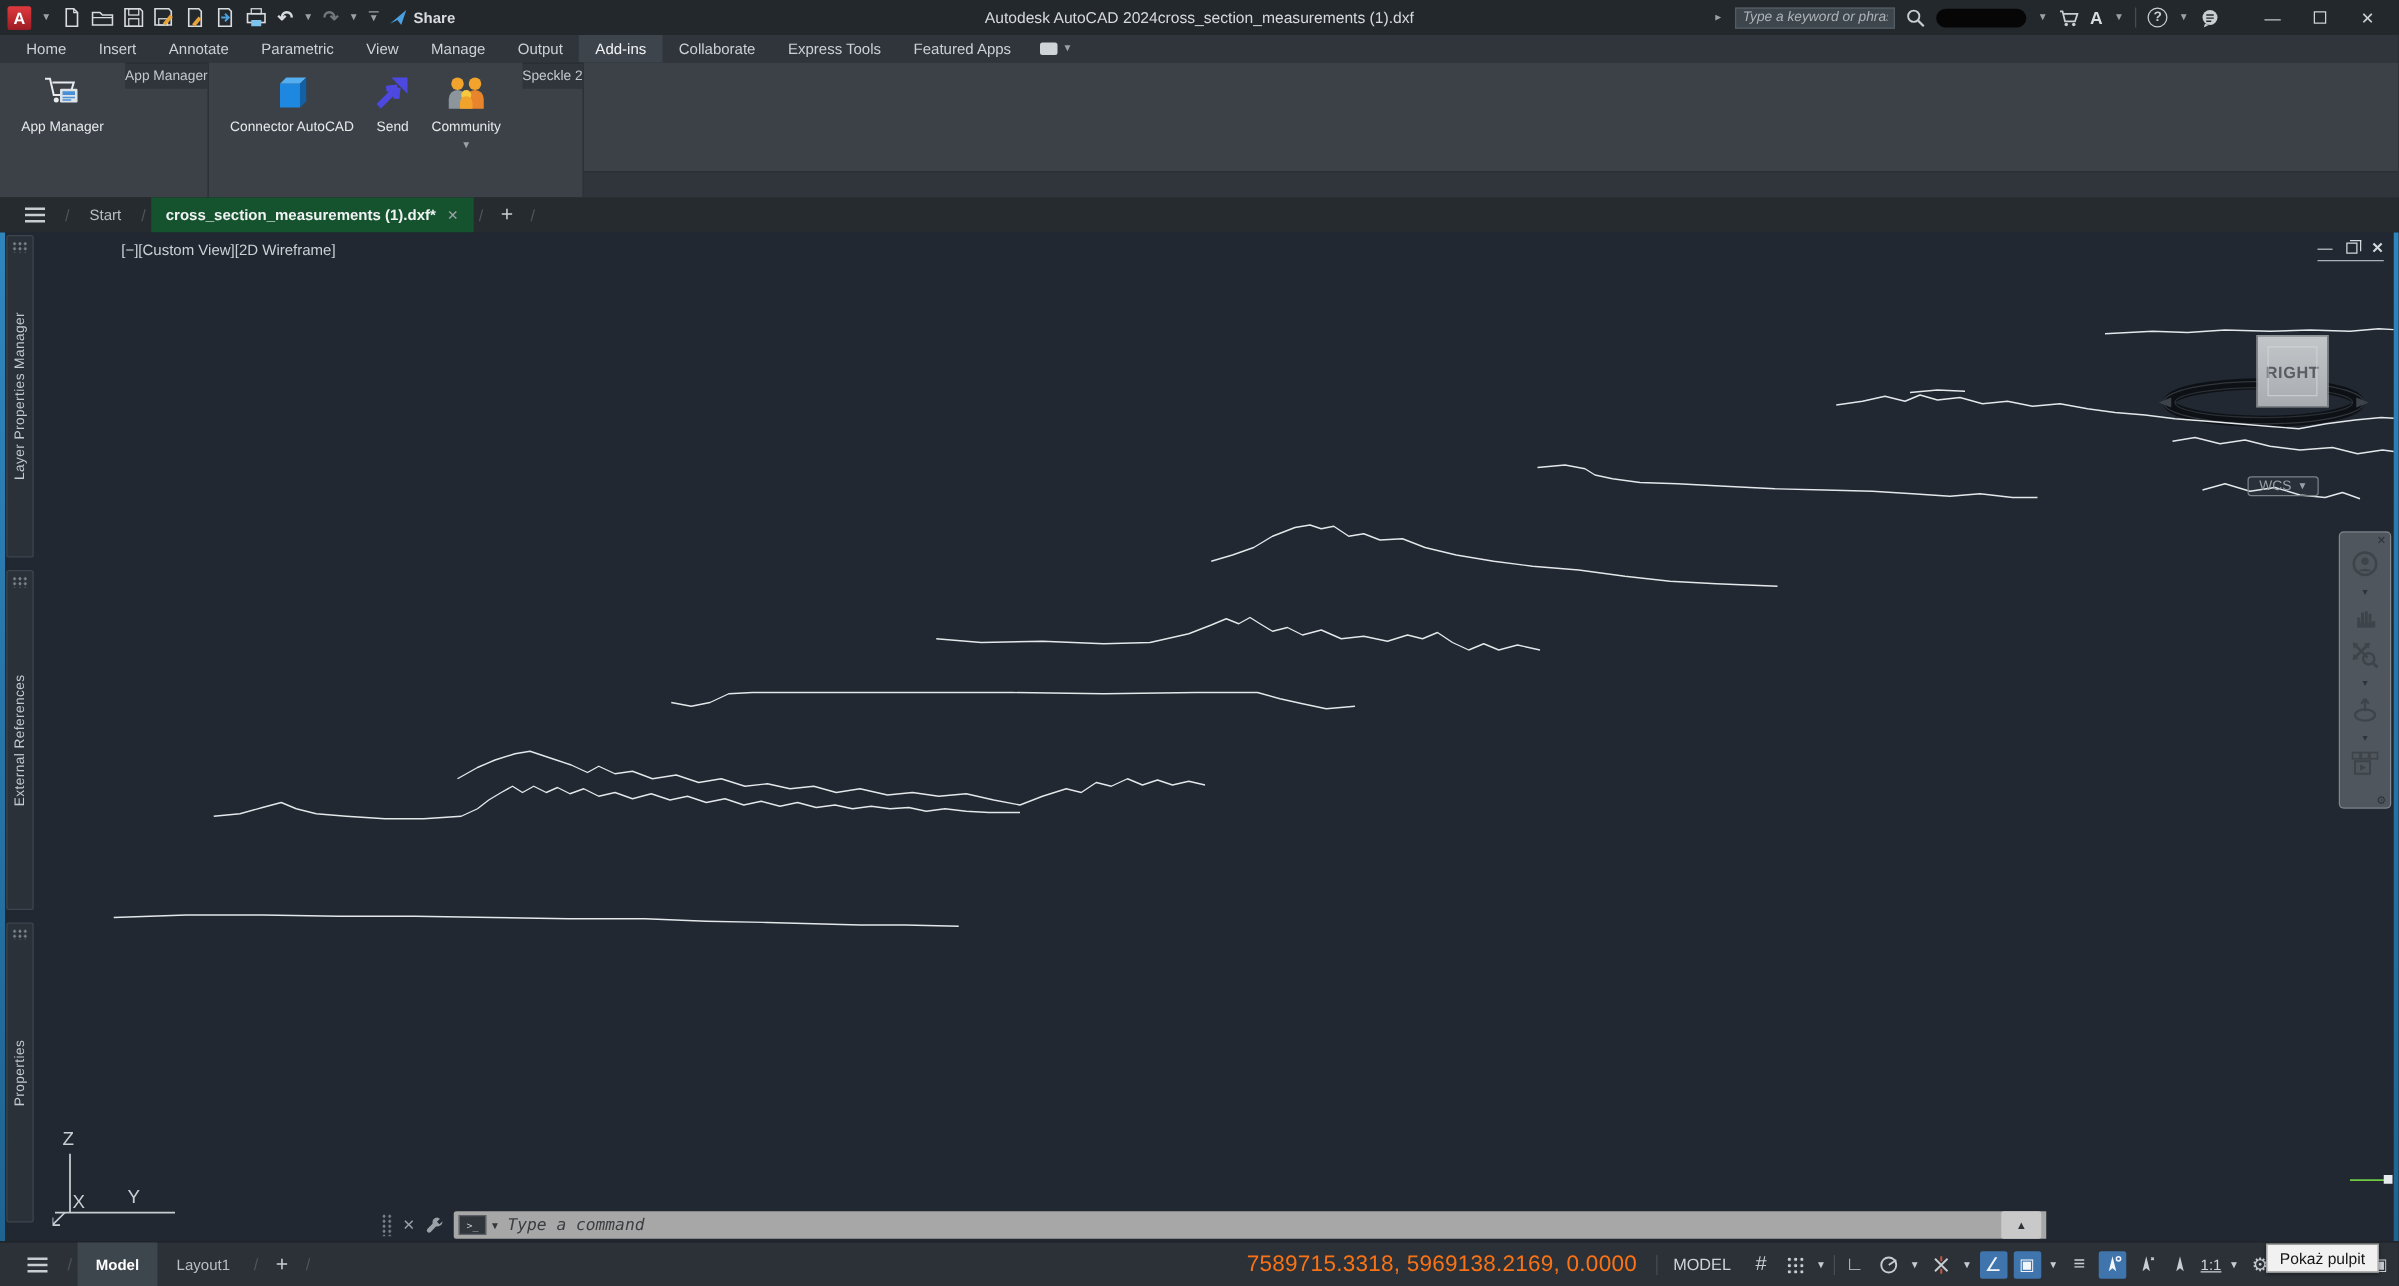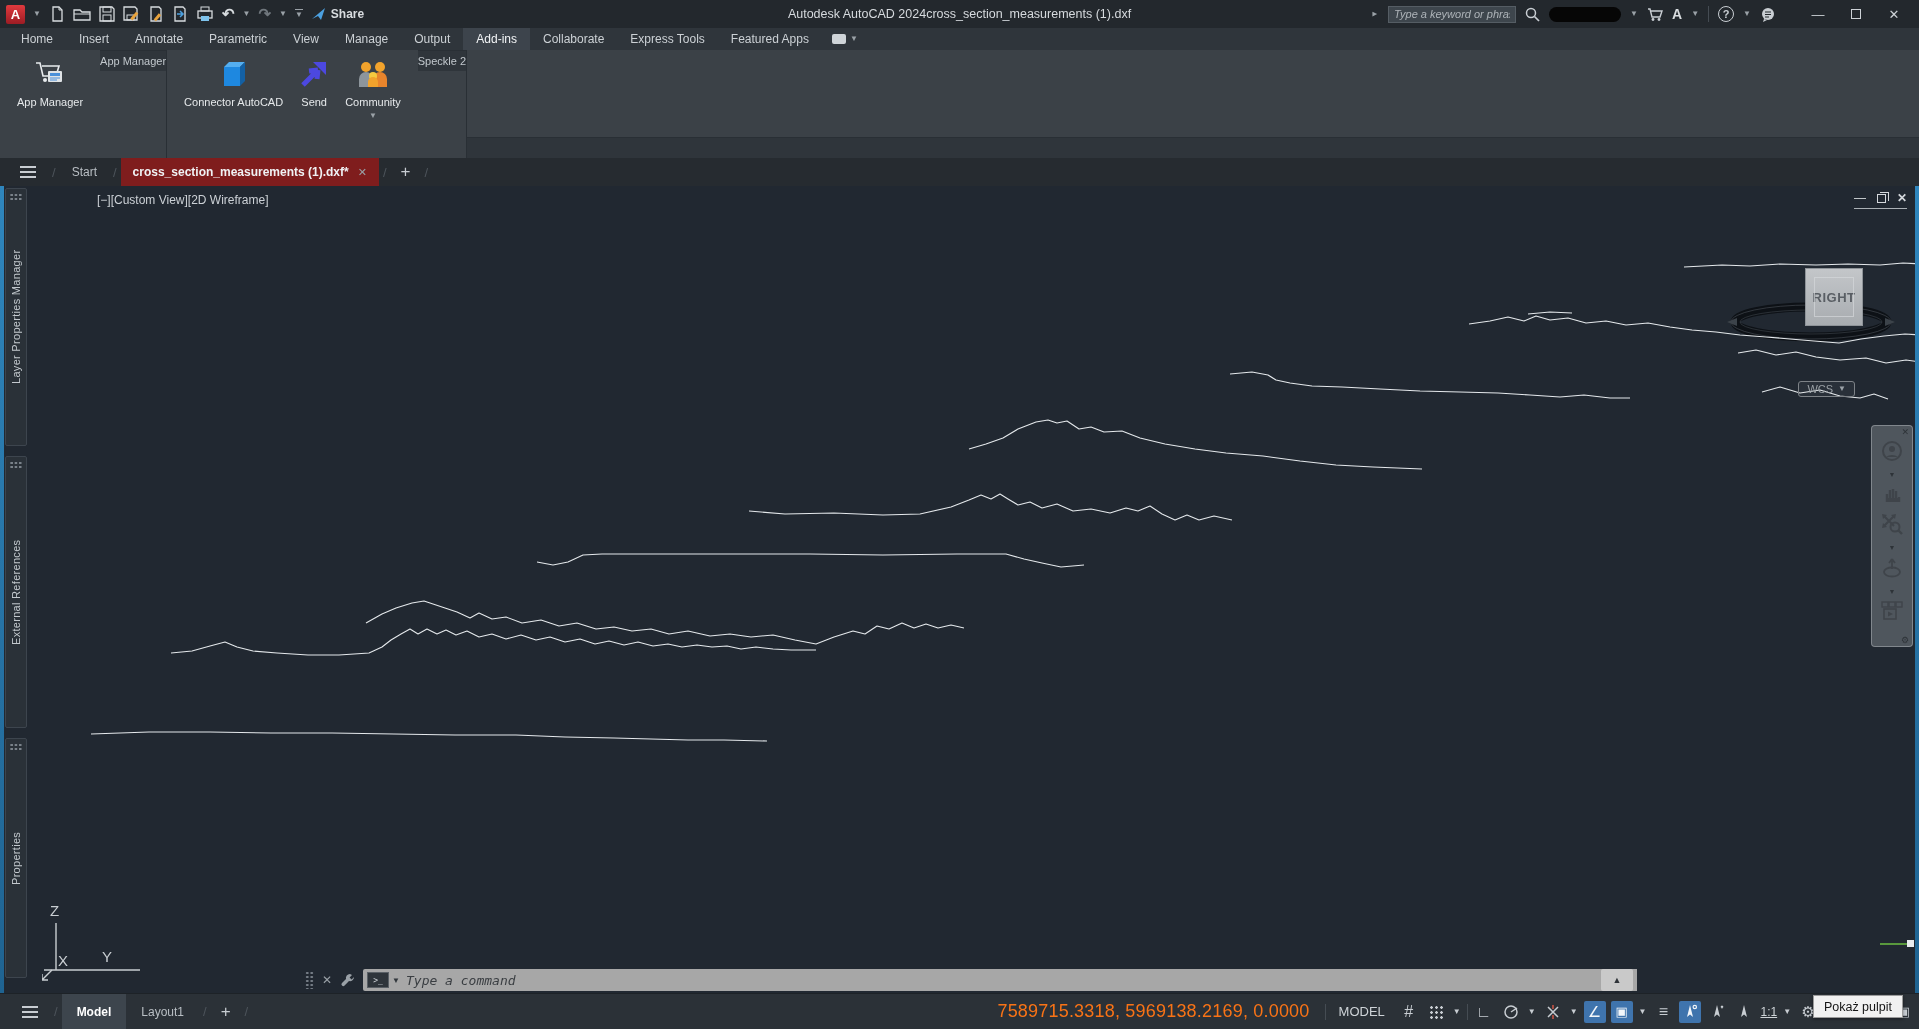--- a/index.html
+++ b/index.html
@@ -44,21 +44,21 @@
   .ribbon-rest .t { flex:1; }
   .ribbon-rest .b { height:21px; background:#2f353b; border-top:1px solid #292f35; }
 
   
   .file-tabs { height:28px; background:#262b30; display:flex; align-items:center; color:#b9bfc4; padding-left:8px; flex:none; }
   .burger { width:16px; height:12px; border-top:2px solid #c8cdd2; border-bottom:2px solid #c8cdd2; position:relative; }
   .burger::after { content:""; position:absolute; left:0; right:0; top:3px; height:2px; background:#c8cdd2; }
   .ft-menu { padding:0 12px; display:flex; align-items:center; }
   .fslash { color:#4d545b; padding:0 4px; font-size:13px; }
   .ftab { height:100%; display:flex; align-items:center; gap:9px; padding:0 12px; }
-  .ftab.active { background:#7f1d1d; color:#f0f2f4; font-weight:bold; }
+  .ftab.active { background:#14532d; color:#f0f2f4; font-weight:bold; }
   .ftab .x { color:#9aa1a7; font-weight:normal; font-size:11px; }
   .ft-plus { font-size:17px; color:#c8cdd2; padding:0 10px; }
 
   
   .workspace { flex:1; display:flex; position:relative; background:#212831; min-height:0; }
   .edge { width:4px; background:linear-gradient(180deg,#2f86bd,#1f6391); flex:none; }
   .palcol { width:24px; flex:none; display:flex; flex-direction:column; padding:2px 1px; gap:10px; }
   .palette { background:#2a3138; border:1px solid #3d454e; border-radius:2px; position:relative; }
   .palette .grip { position:absolute; top:4px; left:50%; transform:translateX(-50%); width:13px; height:9px;
     background-image:radial-gradient(#7b838b 1px, transparent 1.3px); background-size:4.3px 4px; }

